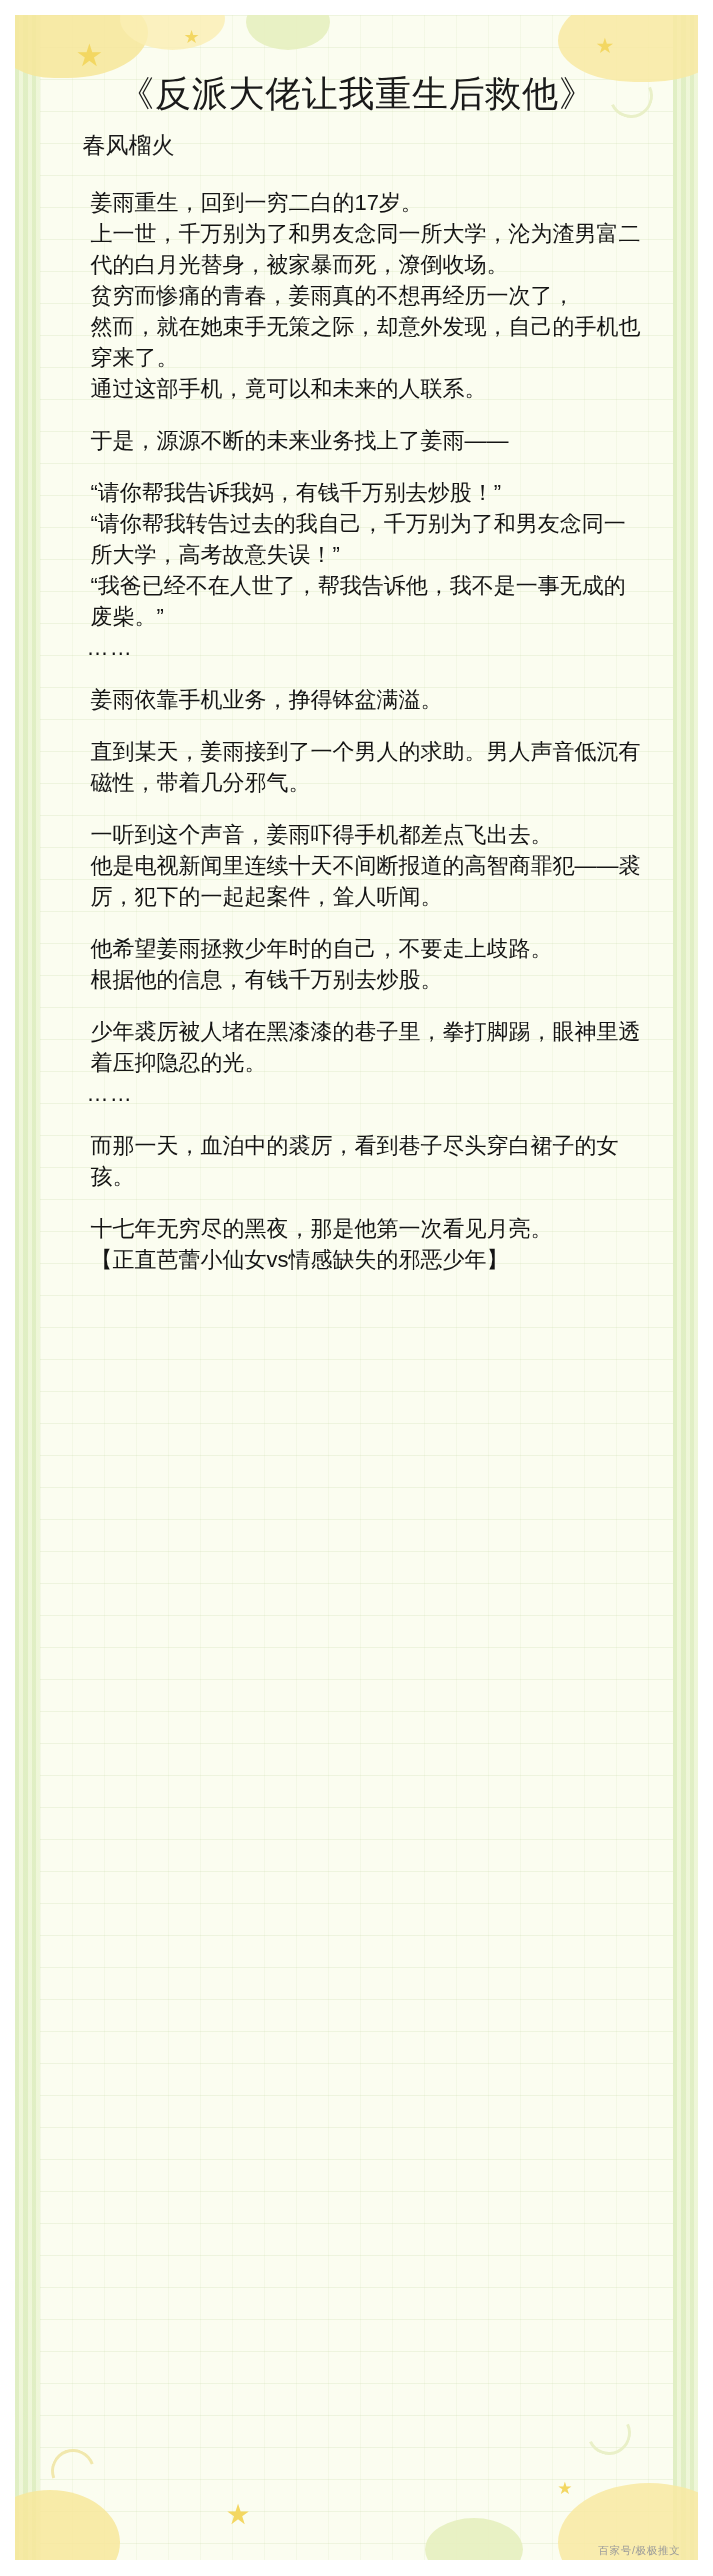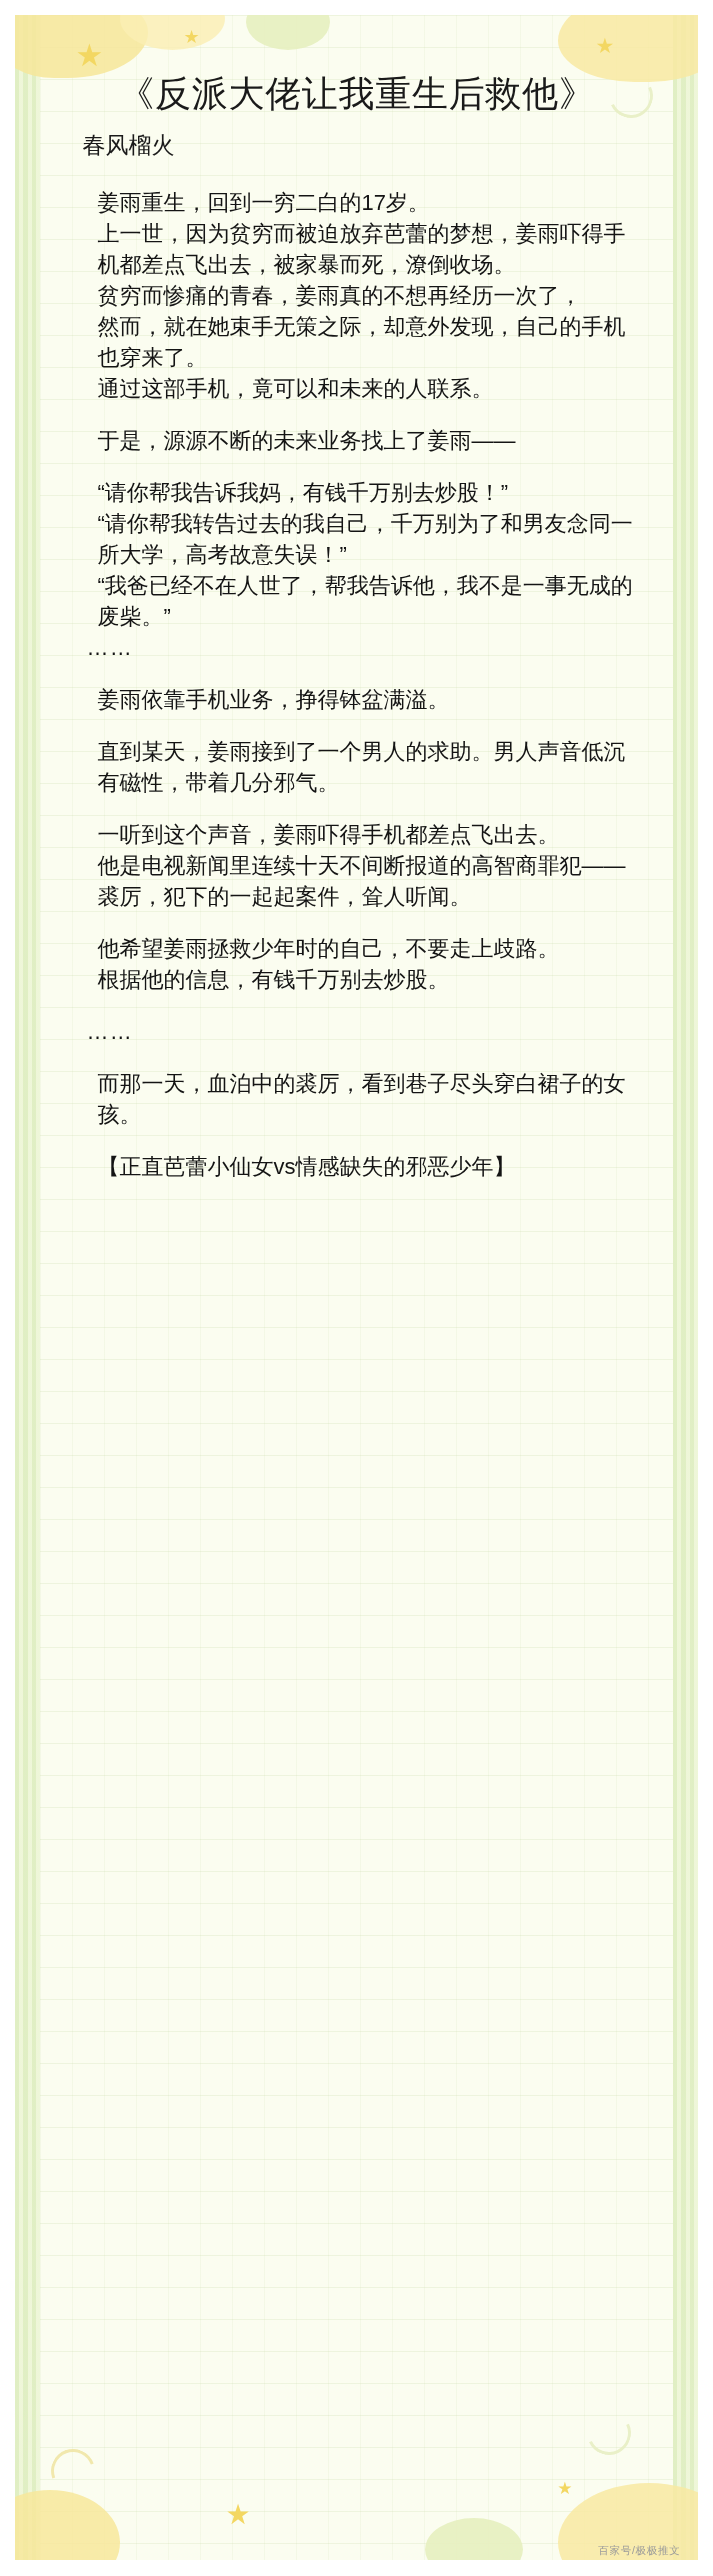--- a/index.html
+++ b/index.html
@@ -125,21 +125,21 @@
     top: 172px;
     left: 46px;
     right: 32px;
     font-family: "Liberation Sans", sans-serif;
     font-size: 22px;
     line-height: 31px;
     color: #141414;
     white-space: normal;
   }
   .para {
-    margin: 0 0 21px 11px;
+    margin: 0 0 21px 4px;
   }
   .para.tight {
     margin-bottom: 0;
   }
   .dots {
     margin: 0 0 21px 0;
     letter-spacing: 1.4px;
   }
   
   .footer {
@@ -179,37 +179,39 @@
     <div class="star" style="right:126px; bottom:63px; font-size:17px;">★</div>
     <div class="swirl" style="left:36px; bottom:67px;"></div>
     <div class="swirl s2" style="right:45px; top:59px;"></div>
     <div class="swirl s2" style="right:67px; bottom:105px;"></div>
 
     <div class="content">
       <div class="title">《反派大佬让我重生后救他》</div>
       <div class="author">春风榴火</div>
       <div class="body" id="body-text">
           <div class="para tight">姜雨重生，回到一穷二白的17岁。</div>
-          <div class="para tight">上一世，因为贫穷而被迫放弃芭蕾的梦想，姜雨吓得手机都差点飞出去，被家暴而死，潦倒收场。</div>
+          <div class="para tight">上一世，千万别为了和男友念同一所大学，沦为渣男富二代的白月光替身，被家暴而死，潦倒收场。</div>
           <div class="para tight">贫穷而惨痛的青春，姜雨真的不想再经历一次了，</div>
           <div class="para tight">然而，就在她束手无策之际，却意外发现，自己的手机也穿来了。</div>
           <div class="para">通过这部手机，竟可以和未来的人联系。</div>
           <div class="para">于是，源源不断的未来业务找上了姜雨——</div>
           <div class="para tight">“请你帮我告诉我妈，有钱千万别去炒股！”</div>
           <div class="para tight">“请你帮我转告过去的我自己，千万别为了和男友念同一所大学，高考故意失误！”</div>
           <div class="para tight">“我爸已经不在人世了，帮我告诉他，我不是一事无成的废柴。”</div>
           <div class="para dots">……</div>
           <div class="para">姜雨依靠手机业务，挣得钵盆满溢。</div>
           <div class="para">直到某天，姜雨接到了一个男人的求助。男人声音低沉有磁性，带着几分邪气。</div>
           <div class="para tight">一听到这个声音，姜雨吓得手机都差点飞出去。</div>
           <div class="para">他是电视新闻里连续十天不间断报道的高智商罪犯——裘厉，犯下的一起起案件，耸人听闻。</div>
           <div class="para tight">他希望姜雨拯救少年时的自己，不要走上歧路。</div>
           <div class="para">根据他的信息，有钱千万别去炒股。</div>
+          <div class="para tight">少年裘厉被人堵在黑漆漆的巷子里，拳打脚踢，眼神里透着压抑隐忍的光。</div>
           <div class="para dots">……</div>
           <div class="para">而那一天，血泊中的裘厉，看到巷子尽头穿白裙子的女孩。</div>
+          <div class="para tight">十七年无穷尽的黑夜，那是他第一次看见月亮。</div>
           <div class="para tight">【正直芭蕾小仙女vs情感缺失的邪恶少年】</div>
         </div>
     </div>
 
     <div class="footer">百家号/极极推文</div>
   </div>
 </div>
 
 
 </body></html>

